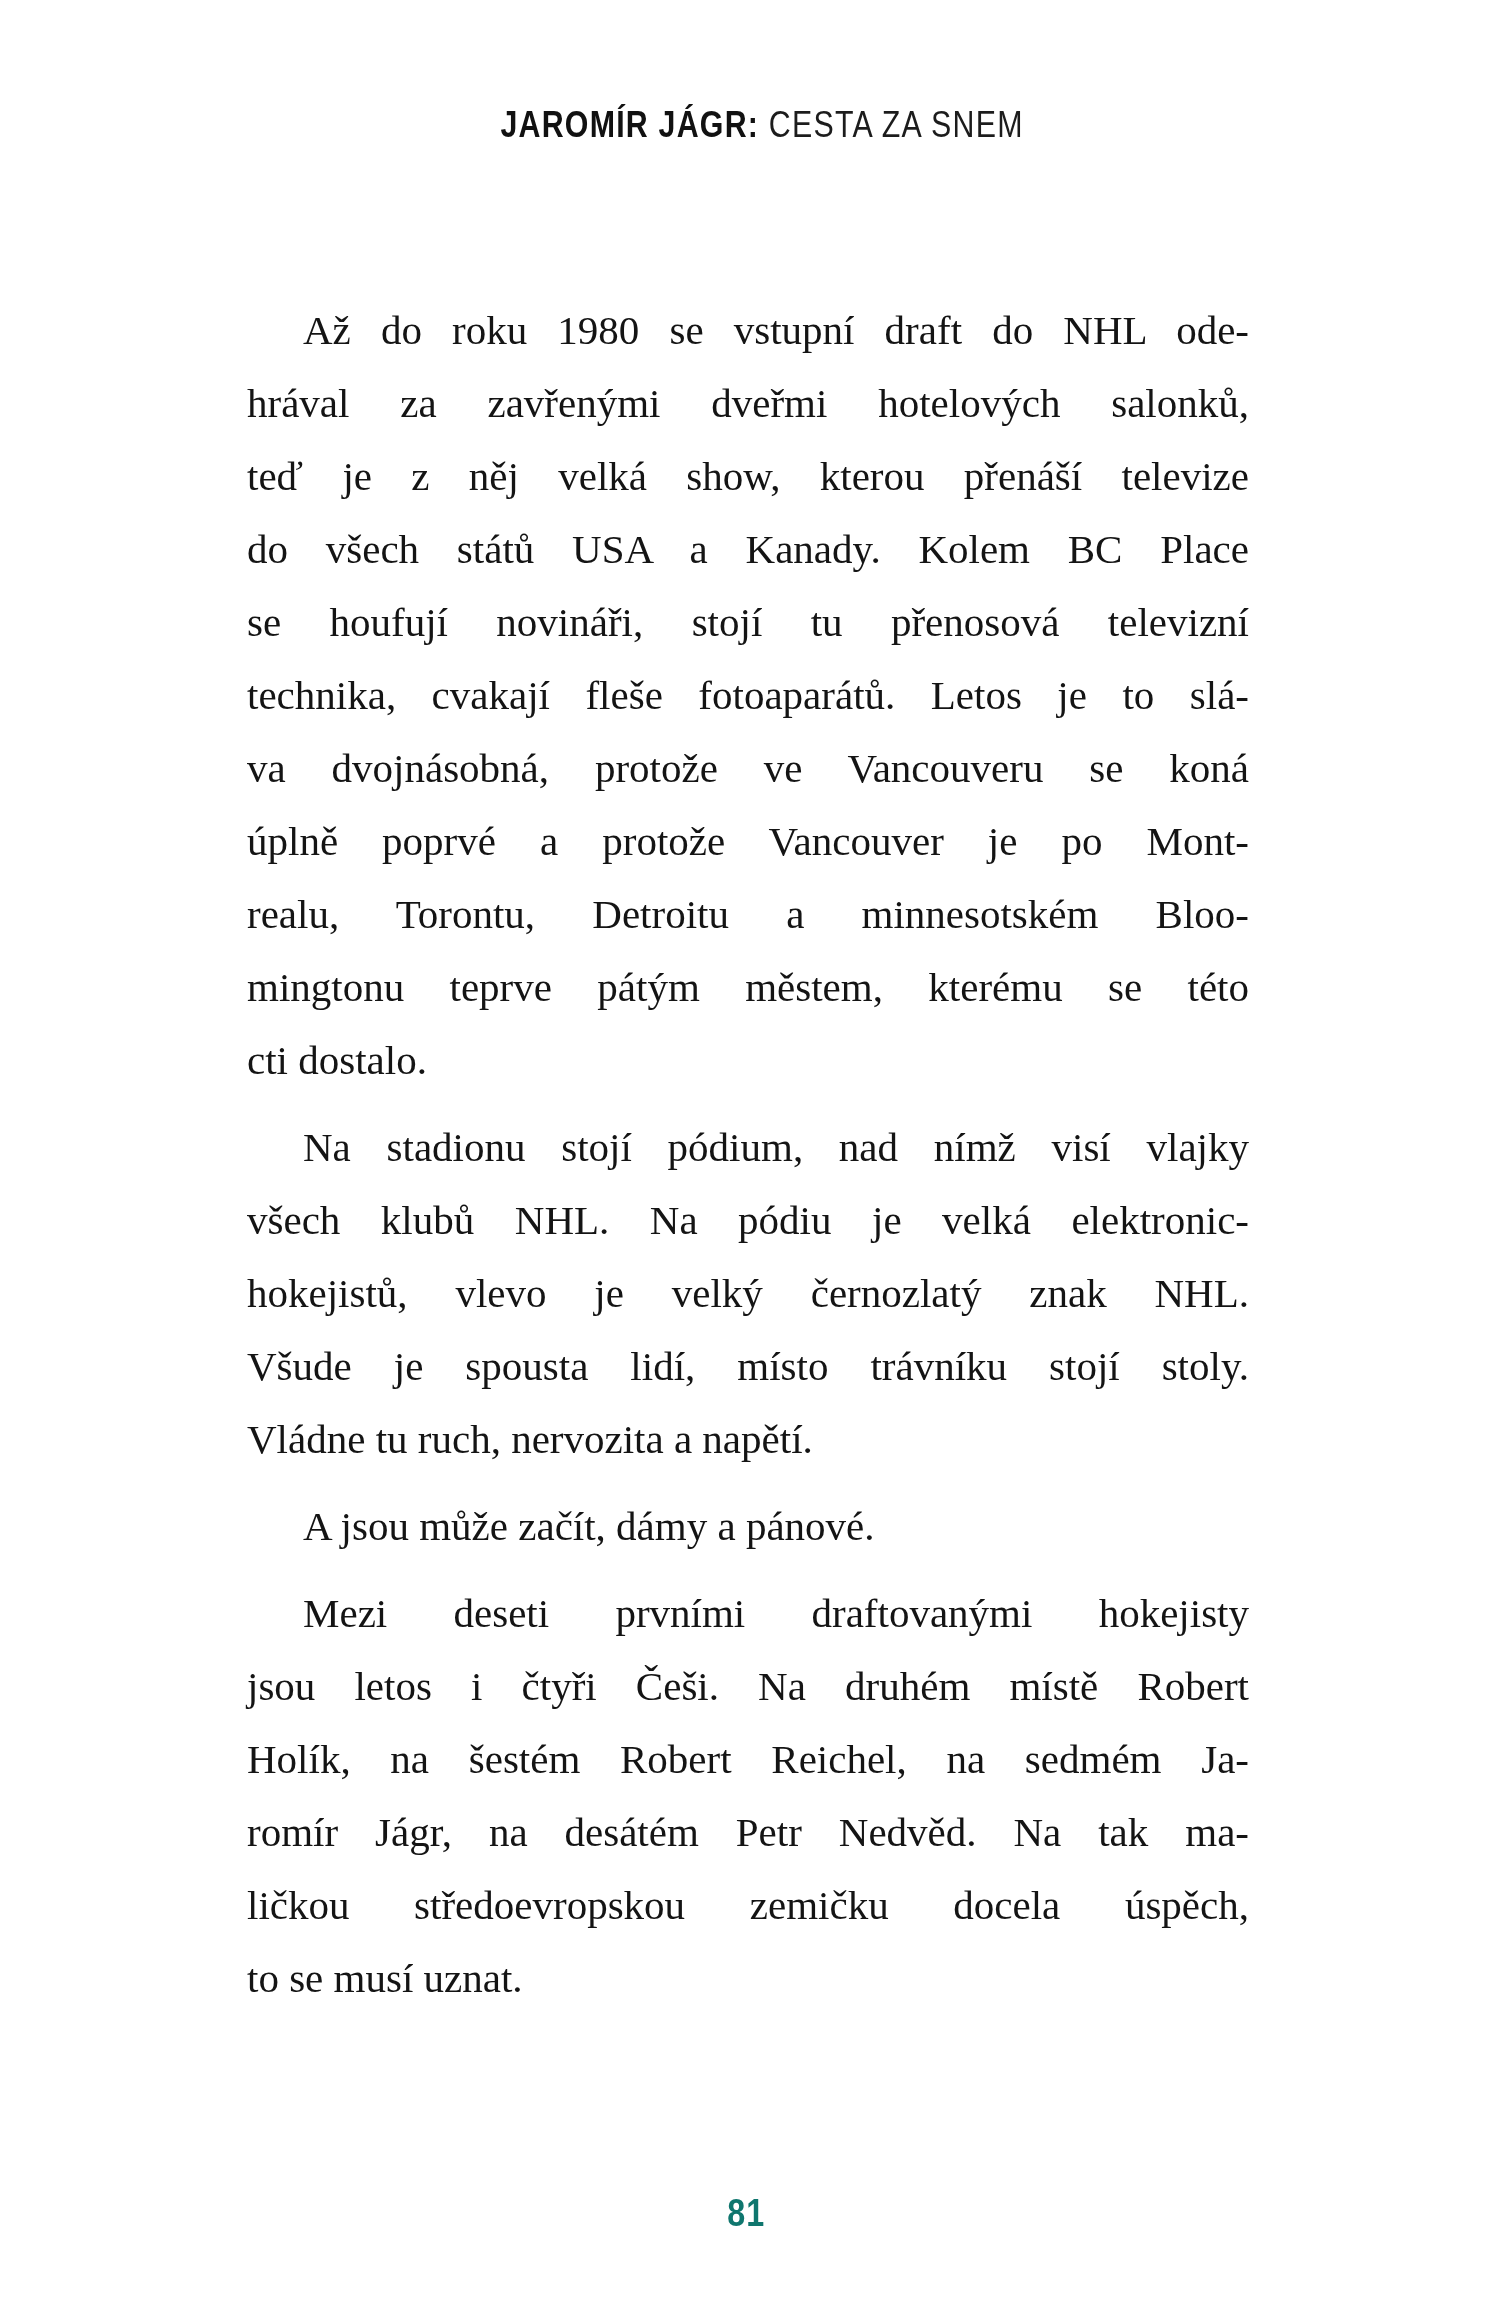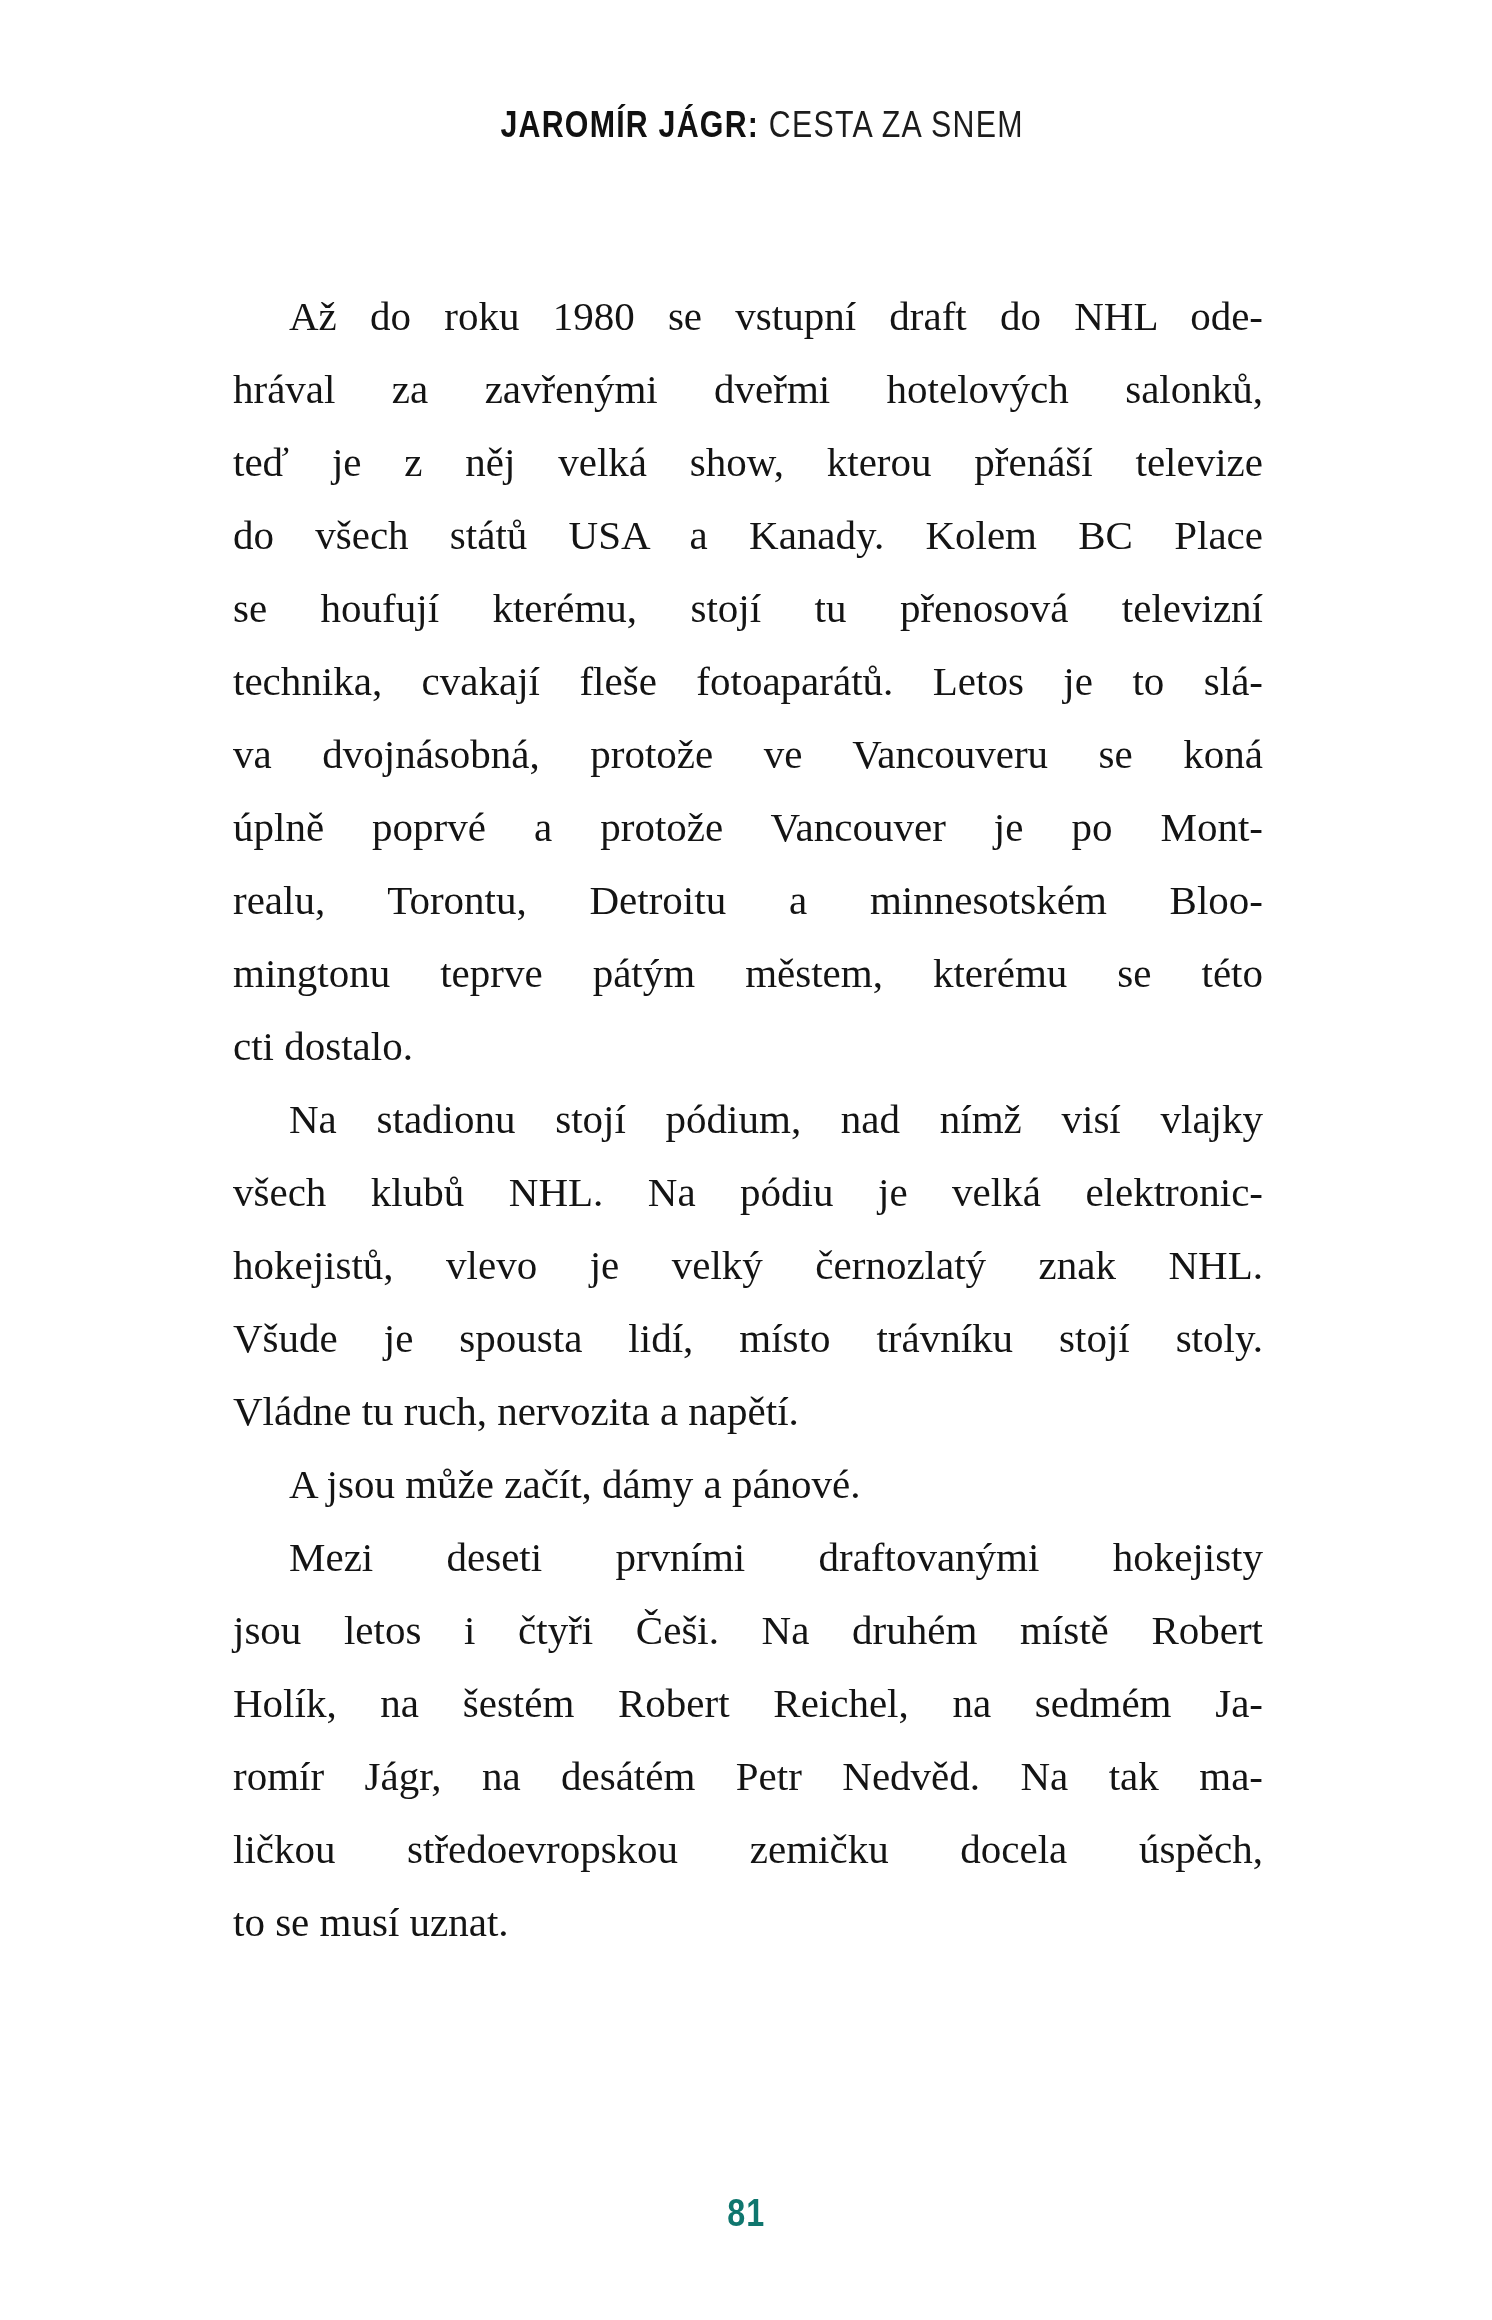--- a/index.html
+++ b/index.html
@@ -47,21 +47,21 @@
   
   .text-block {
     position: absolute;
     top: 280px;
     left: 233px;
     width: 1030px;
     font-size: 41px;
     color: #141414;
   }
   .paragraph {
-    margin: 0;
+    margin: 14px;
     padding: 0;
   }
   .line {
     line-height: 73px;
     height: 73px;
     text-align: justify;
     text-align-last: justify;
     overflow: visible;
   }
   .line.first {
@@ -99,21 +99,21 @@
   <div class="running-header">
     <span class="condense"><span class="author">JAROMÍR JÁGR:</span> <span class="title">CESTA ZA SNEM</span></span>
   </div>
 
   <div class="text-block" id="paragraphs">
       <div class="paragraph">
         <div class="line first">Až do roku 1980 se vstupní draft do NHL ode-</div>
         <div class="line">hrával za zavřenými dveřmi hotelových salonků,</div>
         <div class="line">teď je z něj velká show, kterou přenáší televize</div>
         <div class="line">do všech států USA a Kanady. Kolem BC Place</div>
-        <div class="line">se houfují kterému, stojí tu přenosová televizní</div>
+        <div class="line">se houfují novináři, stojí tu přenosová televizní</div>
         <div class="line">technika, cvakají fleše fotoaparátů. Letos je to slá-</div>
         <div class="line">va dvojnásobná, protože ve Vancouveru se koná</div>
         <div class="line">úplně poprvé a protože Vancouver je po Mont-</div>
         <div class="line">realu, Torontu, Detroitu a minnesotském Bloo-</div>
         <div class="line">mingtonu teprve pátým městem, kterému se této</div>
         <div class="line last">cti dostalo.</div>
       </div>
       <div class="paragraph">
         <div class="line first">Na stadionu stojí pódium, nad nímž visí vlajky</div>
         <div class="line">všech klubů NHL. Na pódiu je velká elektronic-</div>

